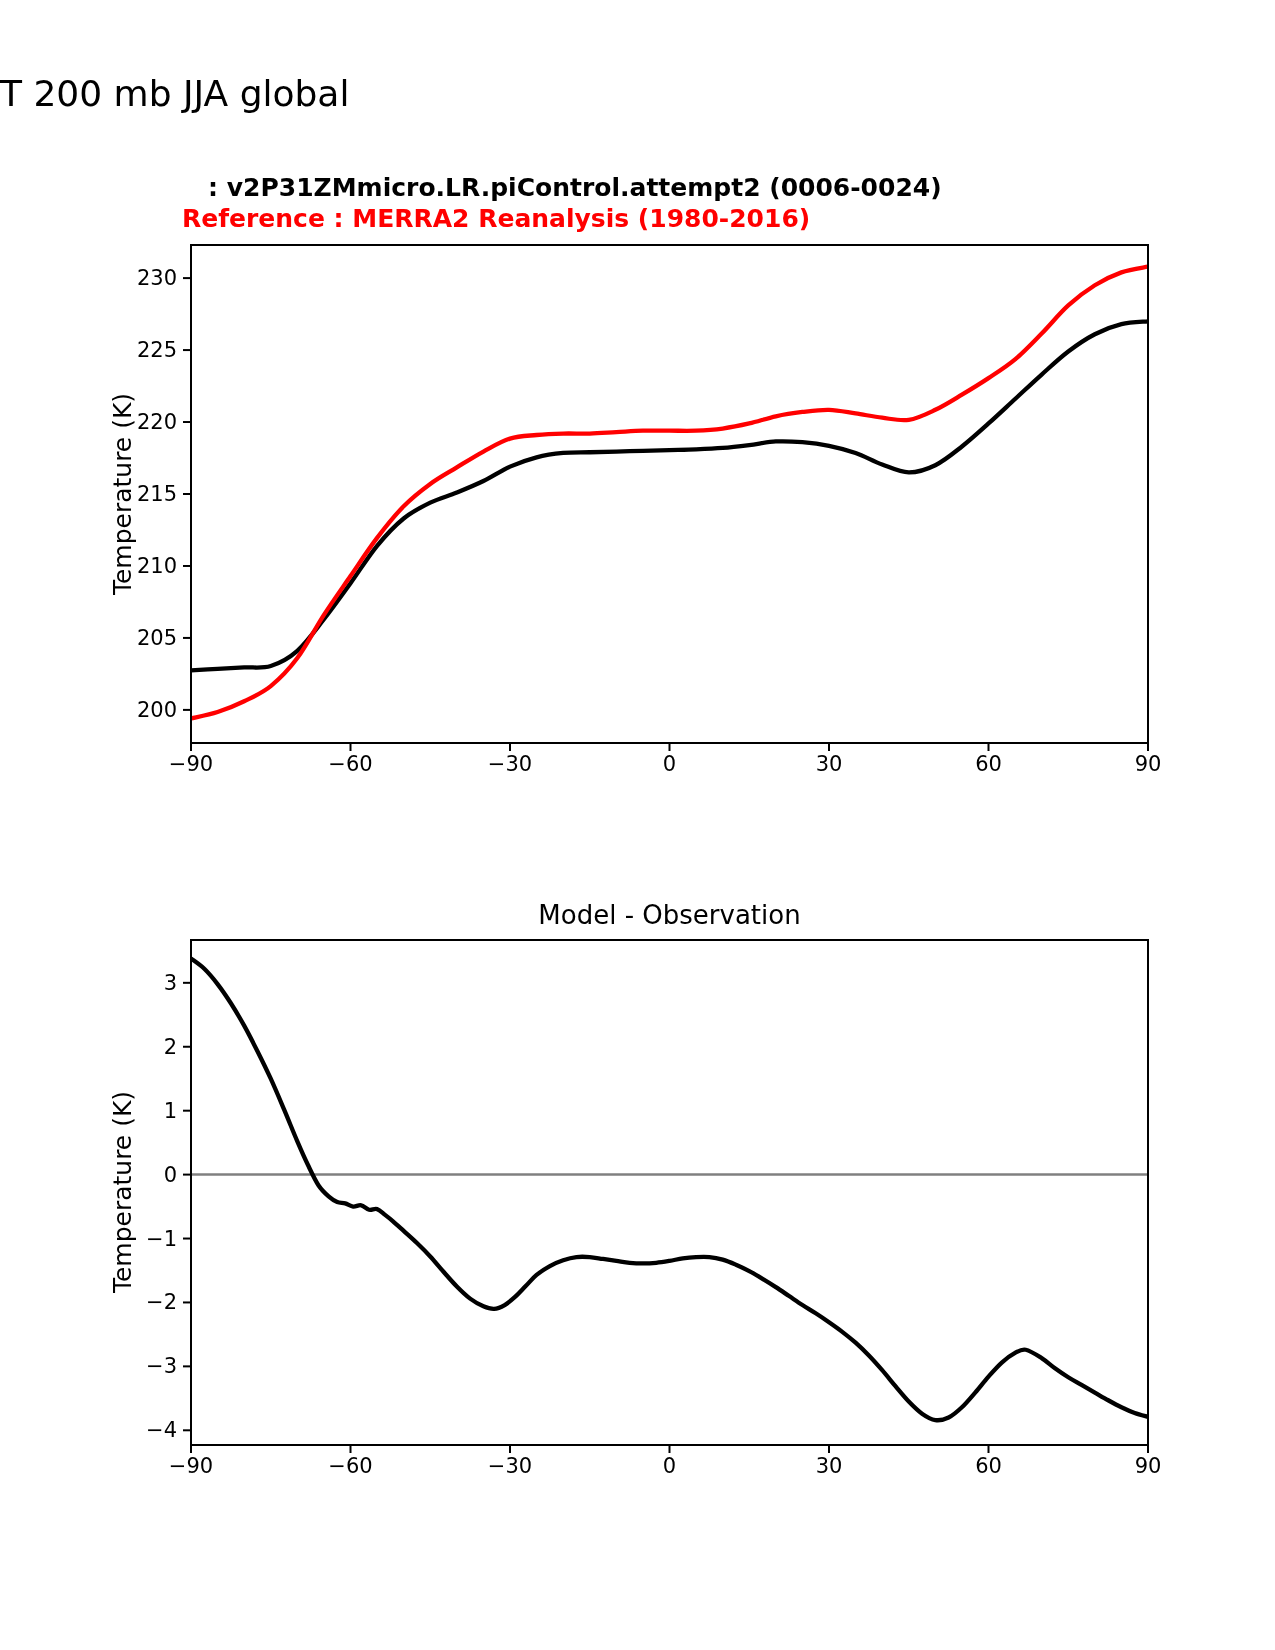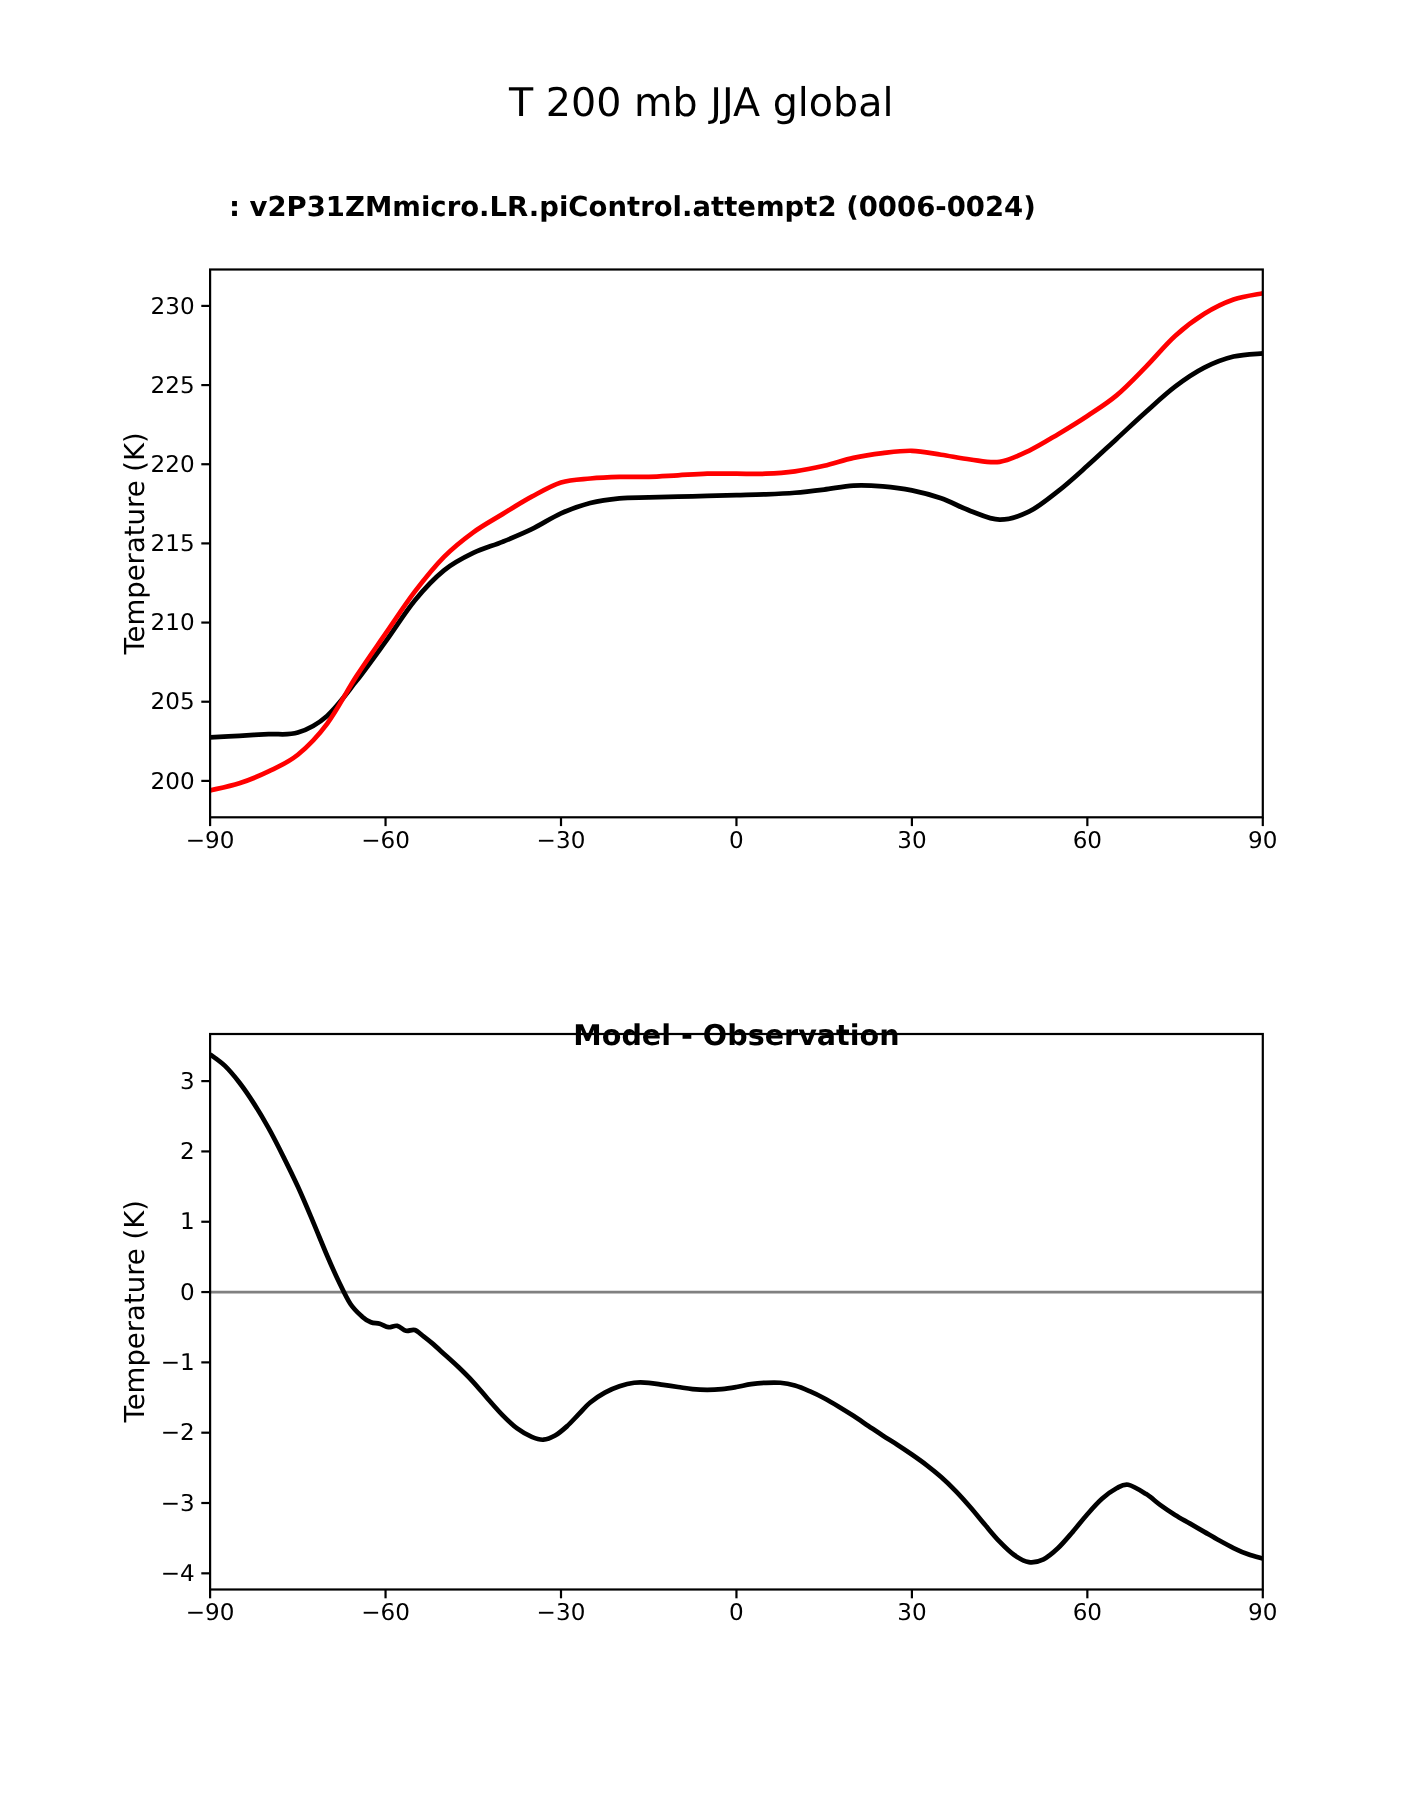--- a/index.html
+++ b/index.html
@@ -7,21 +7,21 @@
     position: relative;
     width: 1275px;
     height: 1650px;
     background: #ffffff;
     font-family: "DejaVu Sans", "Liberation Sans", sans-serif;
     overflow: hidden;
   }
   .suptitle {
     position: absolute;
     left: 0; top: 74px; width: 1275px;
-    text-align: center;
+    text-align: left;
     font-size: 36px;
     color: #000000;
     line-height: 1.1;
   }
   .ann {
     position: absolute;
     left: 182px;
     font-size: 25px;
     line-height: 1.1;
     white-space: pre;
@@ -30,21 +30,21 @@
   .ann-model { top: 174px; color: #000000; }
   .ann-ref   { top: 205px; color: #ff0000; }
   .axes-title {
     position: absolute;
     left: 191px; width: 957px;
     text-align: center;
     font-size: 26px;
     color: #000000;
     line-height: 1.1;
   }
-  .axes-title-bottom { top: 928px; font-weight: bold; }
+  .axes-title-bottom { top: 901px; }
   .ylabel {
     position: absolute;
     font-size: 25px;
     color: #000000;
     transform: translate(-50%, -50%) rotate(-90deg);
     white-space: nowrap;
     line-height: 1;
   }
   .ylabel-top { left: 122px; top: 494px; }
   .ylabel-bottom { left: 122px; top: 1192px; }
@@ -131,18 +131,19 @@
         <line x1="183" y1="1366.37" x2="191" y2="1366.37" stroke="#000000" stroke-width="2"></line>
         <text x="177" y="1373.37" text-anchor="end" font-size="21" fill="#000000" font-family="&quot;DejaVu Sans&quot;, &quot;Liberation Sans&quot;, sans-serif">−3</text>
         <line x1="183" y1="1430.30" x2="191" y2="1430.30" stroke="#000000" stroke-width="2"></line>
         <text x="177" y="1437.30" text-anchor="end" font-size="21" fill="#000000" font-family="&quot;DejaVu Sans&quot;, &quot;Liberation Sans&quot;, sans-serif">−4</text>
       </g>
     </svg>
 
   <div class="suptitle">T 200 mb JJA global</div>
 
   <div class="ann ann-model">   : v2P31ZMmicro.LR.piControl.attempt2 (0006-0024)</div>
+  <div class="ann ann-ref">Reference : MERRA2 Reanalysis (1980-2016)</div>
 
   <div class="ylabel ylabel-top">Temperature (K)</div>
 
   <div class="axes-title axes-title-bottom">Model - Observation</div>
   <div class="ylabel ylabel-bottom">Temperature (K)</div>
 </div>
 
 </body></html>

